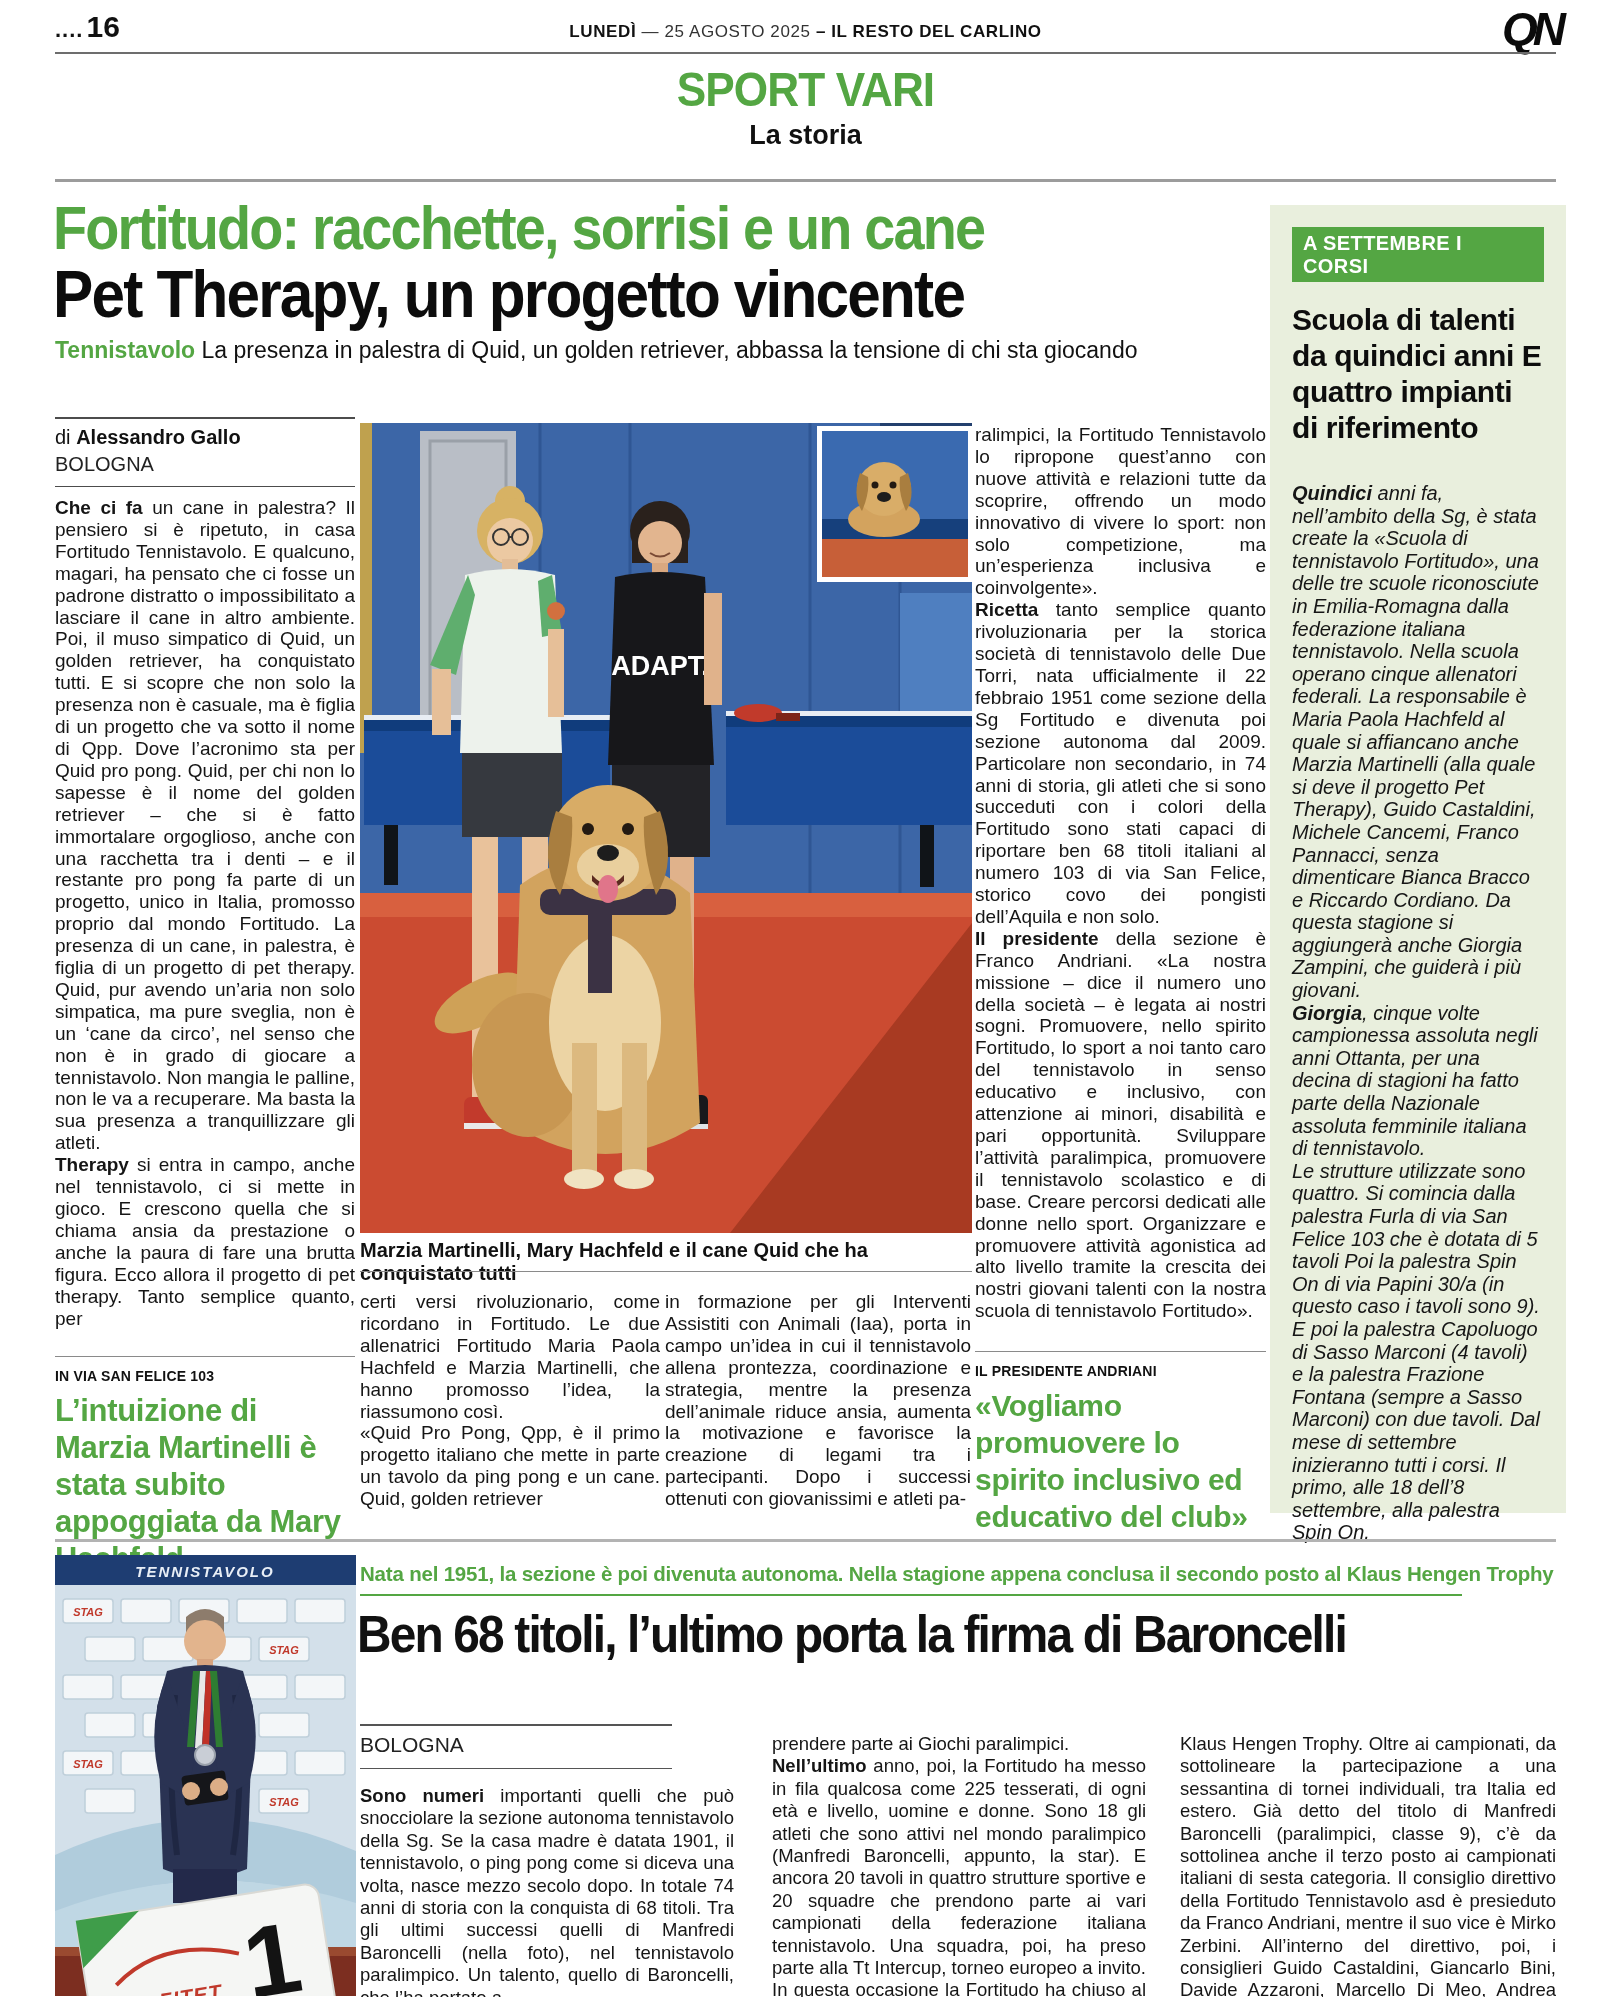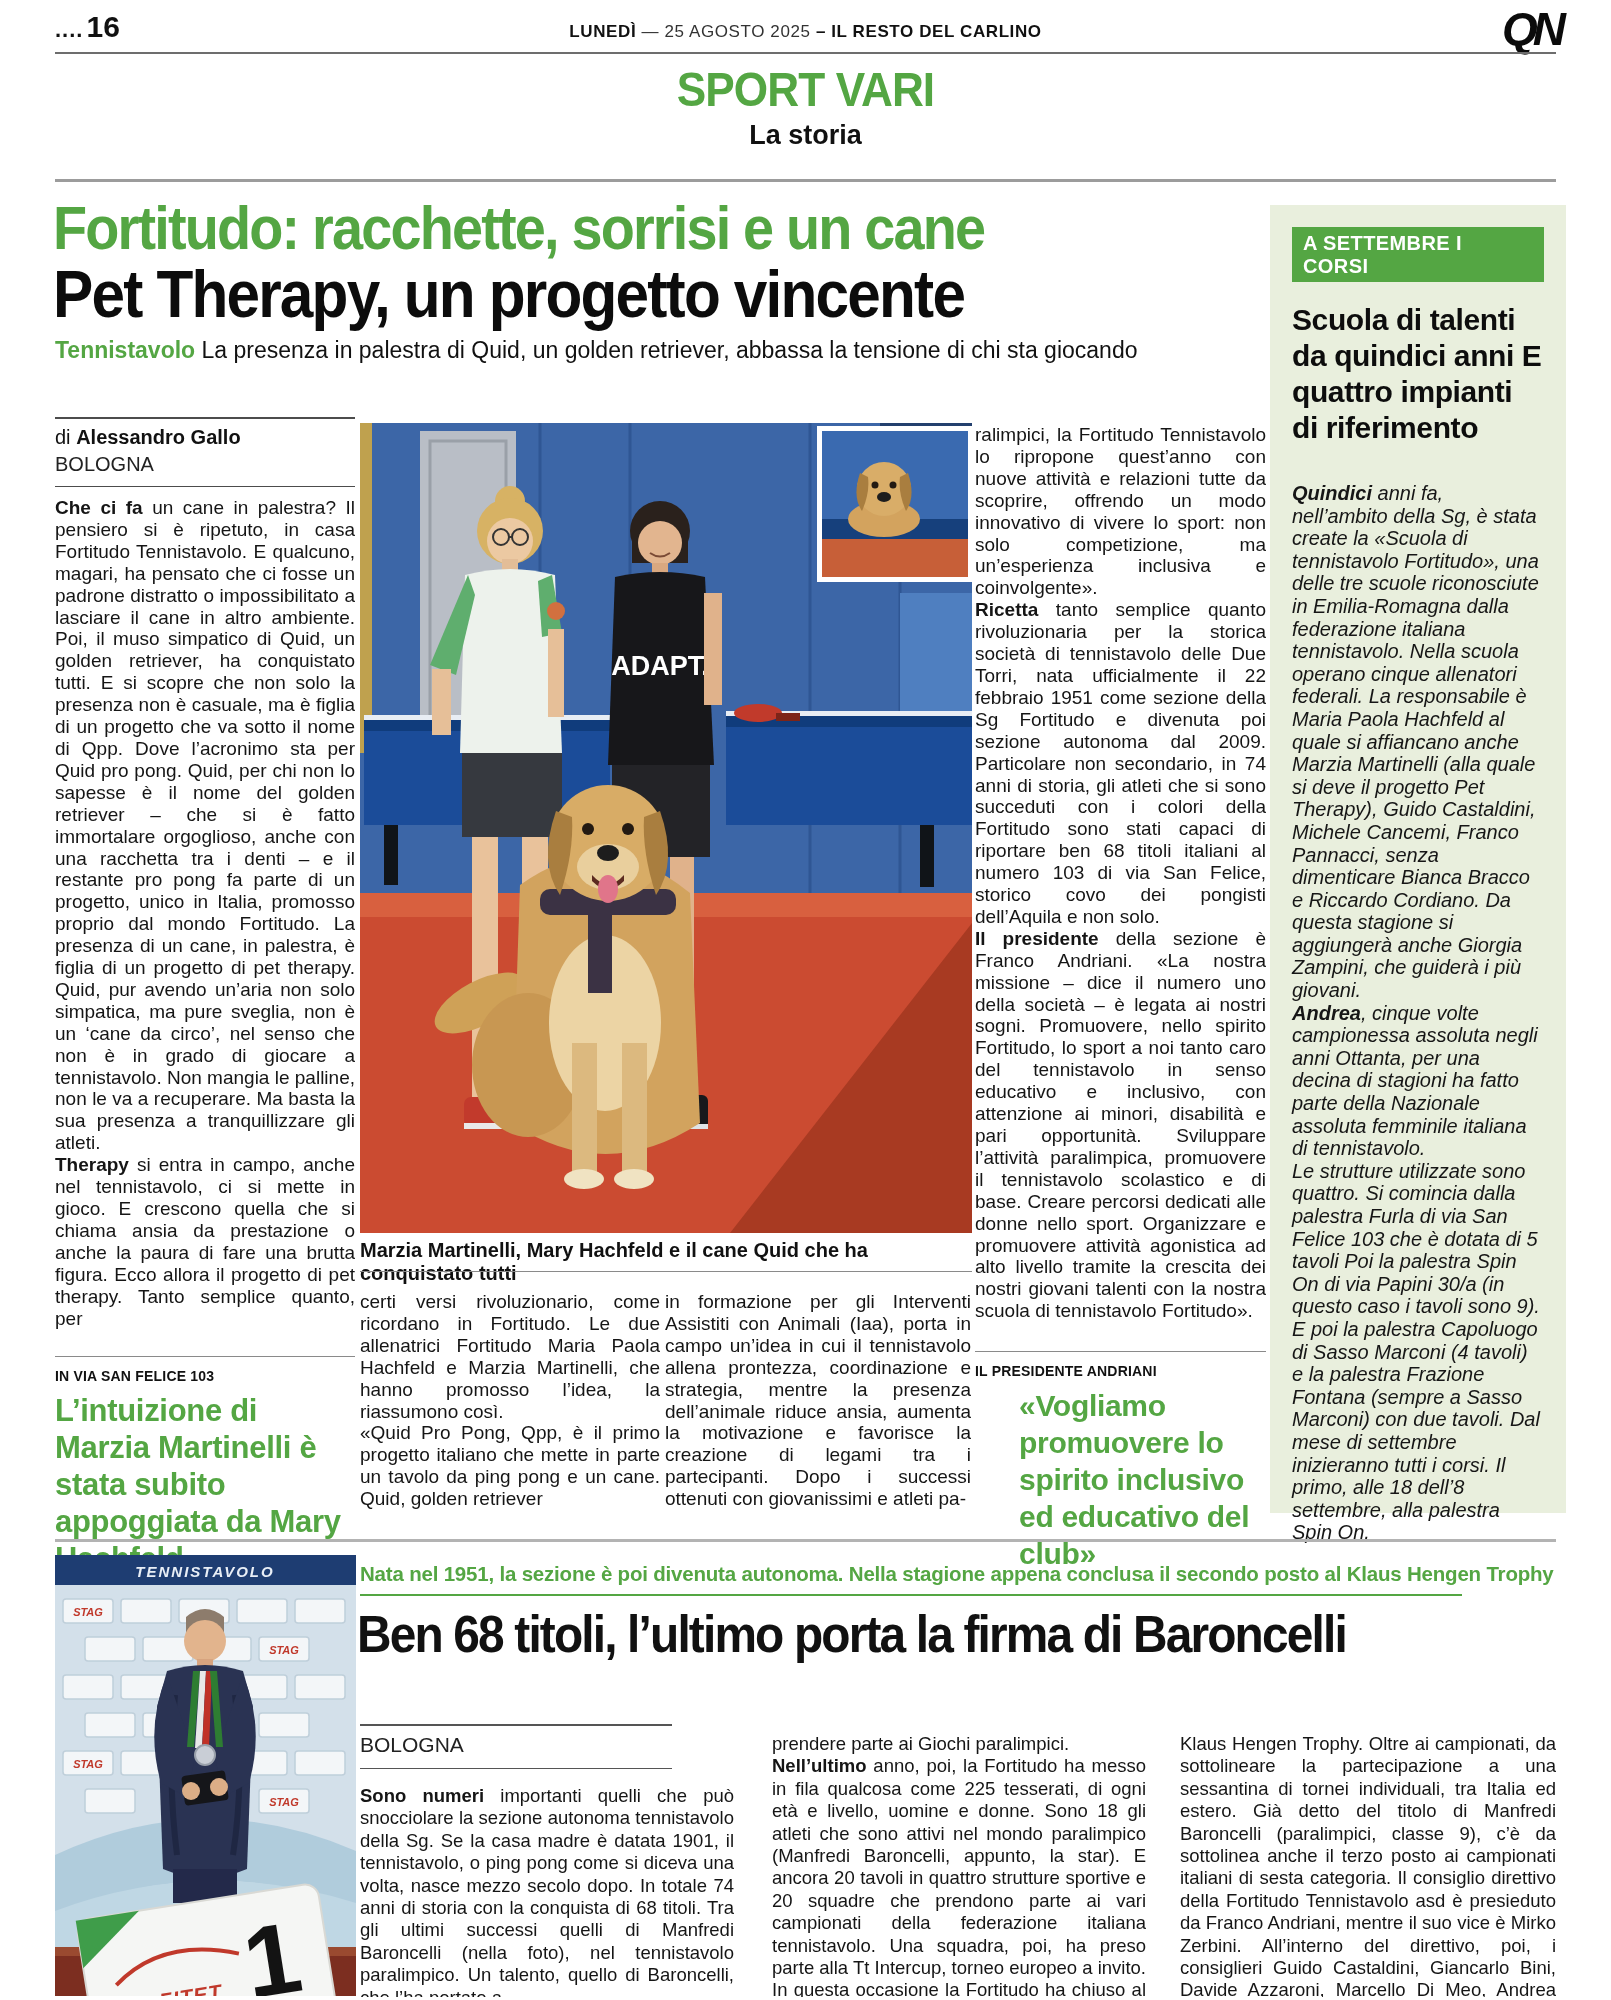--- a/index.html
+++ b/index.html
@@ -44,21 +44,21 @@
   .col2{left:360px;top:1291px;width:300px;height:256px;}
   .col3{left:665px;top:1291px;width:306px;height:256px;}
   .col4{left:975px;top:424px;width:291px;height:922px;}
   
   .qbox{width:300px;}
   .qbox .qrule{height:1px;background:#8a8a8a;margin-bottom:11px;}
   .qbox .qlabel{font-size:14px;font-weight:bold;letter-spacing:.2px;margin-bottom:8px;}
   .qbox .qtext{font-size:31px;line-height:37px;font-weight:bold;color:var(--green);letter-spacing:-.3px;}
   .felice{left:55px;top:1356px;}
   .president{left:975px;top:1351px;width:291px;}
-  .president .qtext{font-size:30px;margin-left:44px;}
+  .president .qtext{font-size:30px;}
   
   .photo-main{left:360px;top:423px;width:612px;height:810px;}
   .caption{left:360px;top:1239px;width:612px;font-size:20px;font-weight:bold;}
   .caption-rule{left:360px;top:1271px;width:612px;height:1px;background:#8a8a8a;}
   .photo-podium{left:55px;top:1555px;width:301px;height:441px;}
   
   .sidebar{left:1270px;top:205px;width:296px;height:1308px;background:#e9efdd;box-sizing:border-box;padding:20px 22px;}
   .badge{display:inline-block;background:var(--green);color:#fff;font-weight:bold;font-size:20px;
     padding:5px 11px 4px;letter-spacing:.4px;margin:2px 0 20px;}
   .sb-title{font-size:30px;line-height:36px;font-weight:bold;color:#0d0d0d;letter-spacing:-.4px;margin-bottom:36px;}
@@ -251,21 +251,21 @@
     <div class="qrule"></div>
     <div class="qlabel">IL PRESIDENTE ANDRIANI</div>
     <div class="qtext">«Vogliamo promuovere lo spirito inclusivo ed educativo del club»</div>
   </div>
 
   <aside class="abs sidebar">
     <div class="badge">A SETTEMBRE I CORSI</div>
     <div class="sb-title">Scuola di talenti da quindici anni E quattro impianti di riferimento</div>
     <div class="sb-body">
       <p><b>Quindici</b><span> anni fa, nell’ambito della Sg, è stata create la «Scuola di tennistavolo Fortitudo», una delle tre scuole riconosciute in Emilia-Romagna dalla federazione italiana tennistavolo. Nella scuola operano cinque allenatori federali. La responsabile è Maria Paola Hachfeld al quale si affiancano anche Marzia Martinelli (alla quale si deve il progetto Pet Therapy), Guido Castaldini, Michele Cancemi, Franco Pannacci, senza dimenticare Bianca Bracco e Riccardo Cordiano. Da questa stagione si aggiungerà anche Giorgia Zampini, che guiderà i più giovani.</span></p>
-      <p><b>Andrea</b><span>, cinque volte campionessa assoluta negli anni Ottanta, per una decina di stagioni ha fatto parte della Nazionale assoluta femminile italiana di tennistavolo.</span></p>
+      <p><b>Giorgia</b><span>, cinque volte campionessa assoluta negli anni Ottanta, per una decina di stagioni ha fatto parte della Nazionale assoluta femminile italiana di tennistavolo.</span></p>
       <p>Le strutture utilizzate sono quattro. Si comincia dalla palestra Furla di via San Felice 103 che è dotata di 5 tavoli Poi la palestra Spin On di via Papini 30/a (in questo caso i tavoli sono 9). E poi la palestra Capoluogo di Sasso Marconi (4 tavoli) e la palestra Frazione Fontana (sempre a Sasso Marconi) con due tavoli. Dal mese di settembre inizieranno tutti i corsi. Il primo, alle 18 dell’8 settembre, alla palestra Spin On.</p>
     </div>
   </aside>
 
   <div class="abs bottom-divider"></div>
 
   <figure class="abs photo-podium" style="margin:0;">
     <svg width="301" height="441" viewBox="0 0 301 441">
       <rect width="301" height="441" fill="#d3e0ea"></rect>
       <rect x="0" y="0" width="301" height="30" fill="#1e3d72"></rect>

